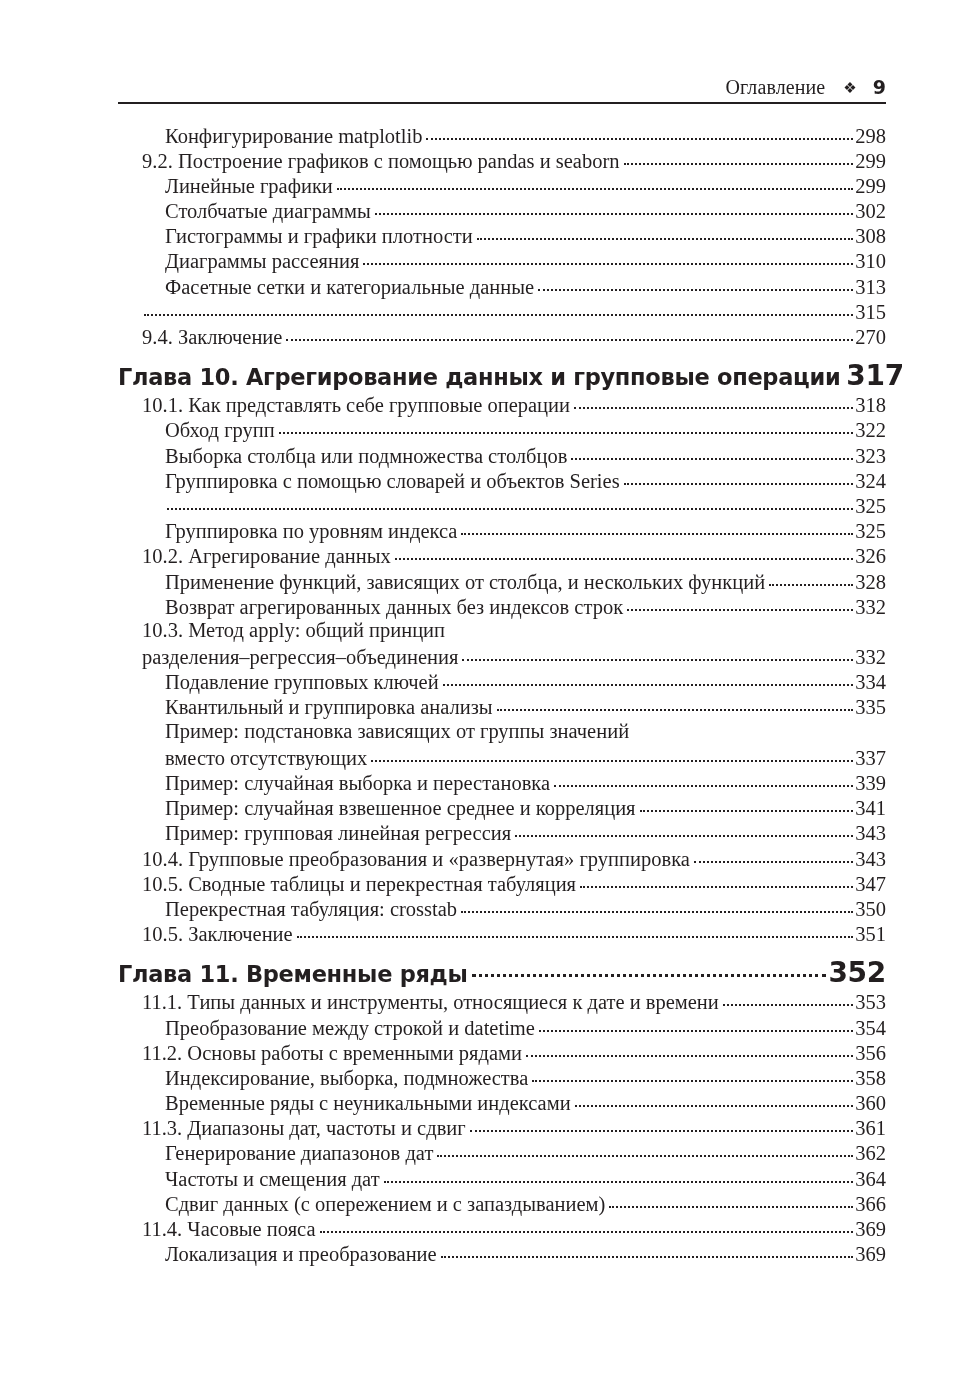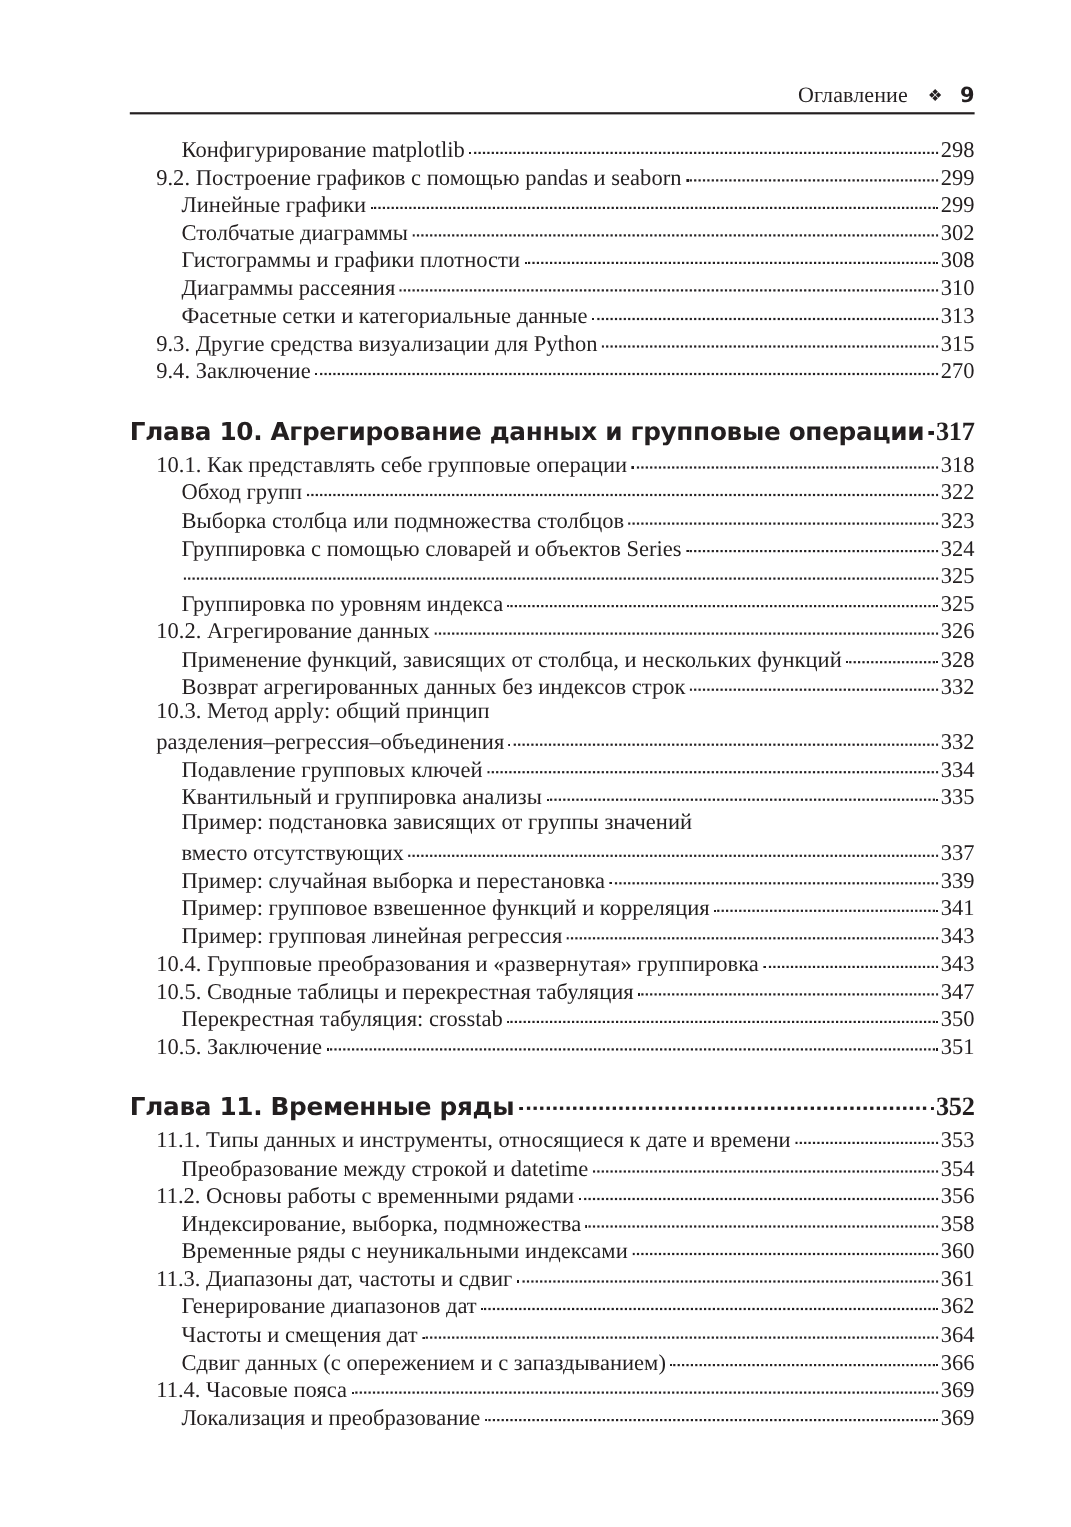--- a/index.html
+++ b/index.html
@@ -87,31 +87,30 @@
   .toc-row .page {
     flex: 0 0 auto;
     text-align: center;
   }
   .toc-row.chapter {
     font-family: "DejaVu Sans", "Liberation Sans", sans-serif;
     font-weight: bold;
     font-size: 22.5px;
     height: 34px;
     line-height: 34px;
-    margin-top: 27px;
+    margin-top: 10px;
     margin-bottom: -1px;
     letter-spacing: -0.3px;
   }
   .toc-row.chapter .leader::after {
     border-bottom: 3px dotted #231f20;
     bottom: 5px;
   }
   .toc-row.chapter .page {
-    font-size: 24px;
-    font-family: Liberation Serif, serif;
+    font-size: 28px;
   }
 </style>
 </head>
 <body>
 
 <div class="page-header">
   <div class="header-inner">
     <span class="header-title">Оглавление</span>
     <span class="header-ornament">❖</span>
     <span class="header-page">9</span>
@@ -149,21 +148,20 @@
     <span class="label">Диаграммы рассеяния</span>
     <span class="leader"></span>
     <span class="page">310</span>
   </div>
     <div class="toc-row lvl2">
     <span class="label">Фасетные сетки и категориальные данные</span>
     <span class="leader"></span>
     <span class="page">313</span>
   </div>
     <div class="toc-row lvl1">
-    <span class="label">9.3. Другие средства визуализации для Python</span>
     <span class="leader"></span>
     <span class="page">315</span>
   </div>
     <div class="toc-row lvl1">
     <span class="label">9.4. Заключение</span>
     <span class="leader"></span>
     <span class="page">270</span>
   </div>
     <div class="toc-row chapter">
     <span class="label">Глава 10. Агрегирование данных и групповые операции</span>
@@ -243,21 +241,21 @@
     <span class="label">вместо отсутствующих</span>
     <span class="leader"></span>
     <span class="page">337</span>
   </div>
     <div class="toc-row lvl2">
     <span class="label">Пример: случайная выборка и перестановка</span>
     <span class="leader"></span>
     <span class="page">339</span>
   </div>
     <div class="toc-row lvl2">
-    <span class="label">Пример: групповое взвешенное функций и корреляция</span>
+    <span class="label">Пример: случайная взвешенное среднее и корреляция</span>
     <span class="leader"></span>
     <span class="page">341</span>
   </div>
     <div class="toc-row lvl2">
     <span class="label">Пример: групповая линейная регрессия</span>
     <span class="leader"></span>
     <span class="page">343</span>
   </div>
     <div class="toc-row lvl1">
     <span class="label">10.4. Групповые преобразования и «развернутая» группировка</span>

